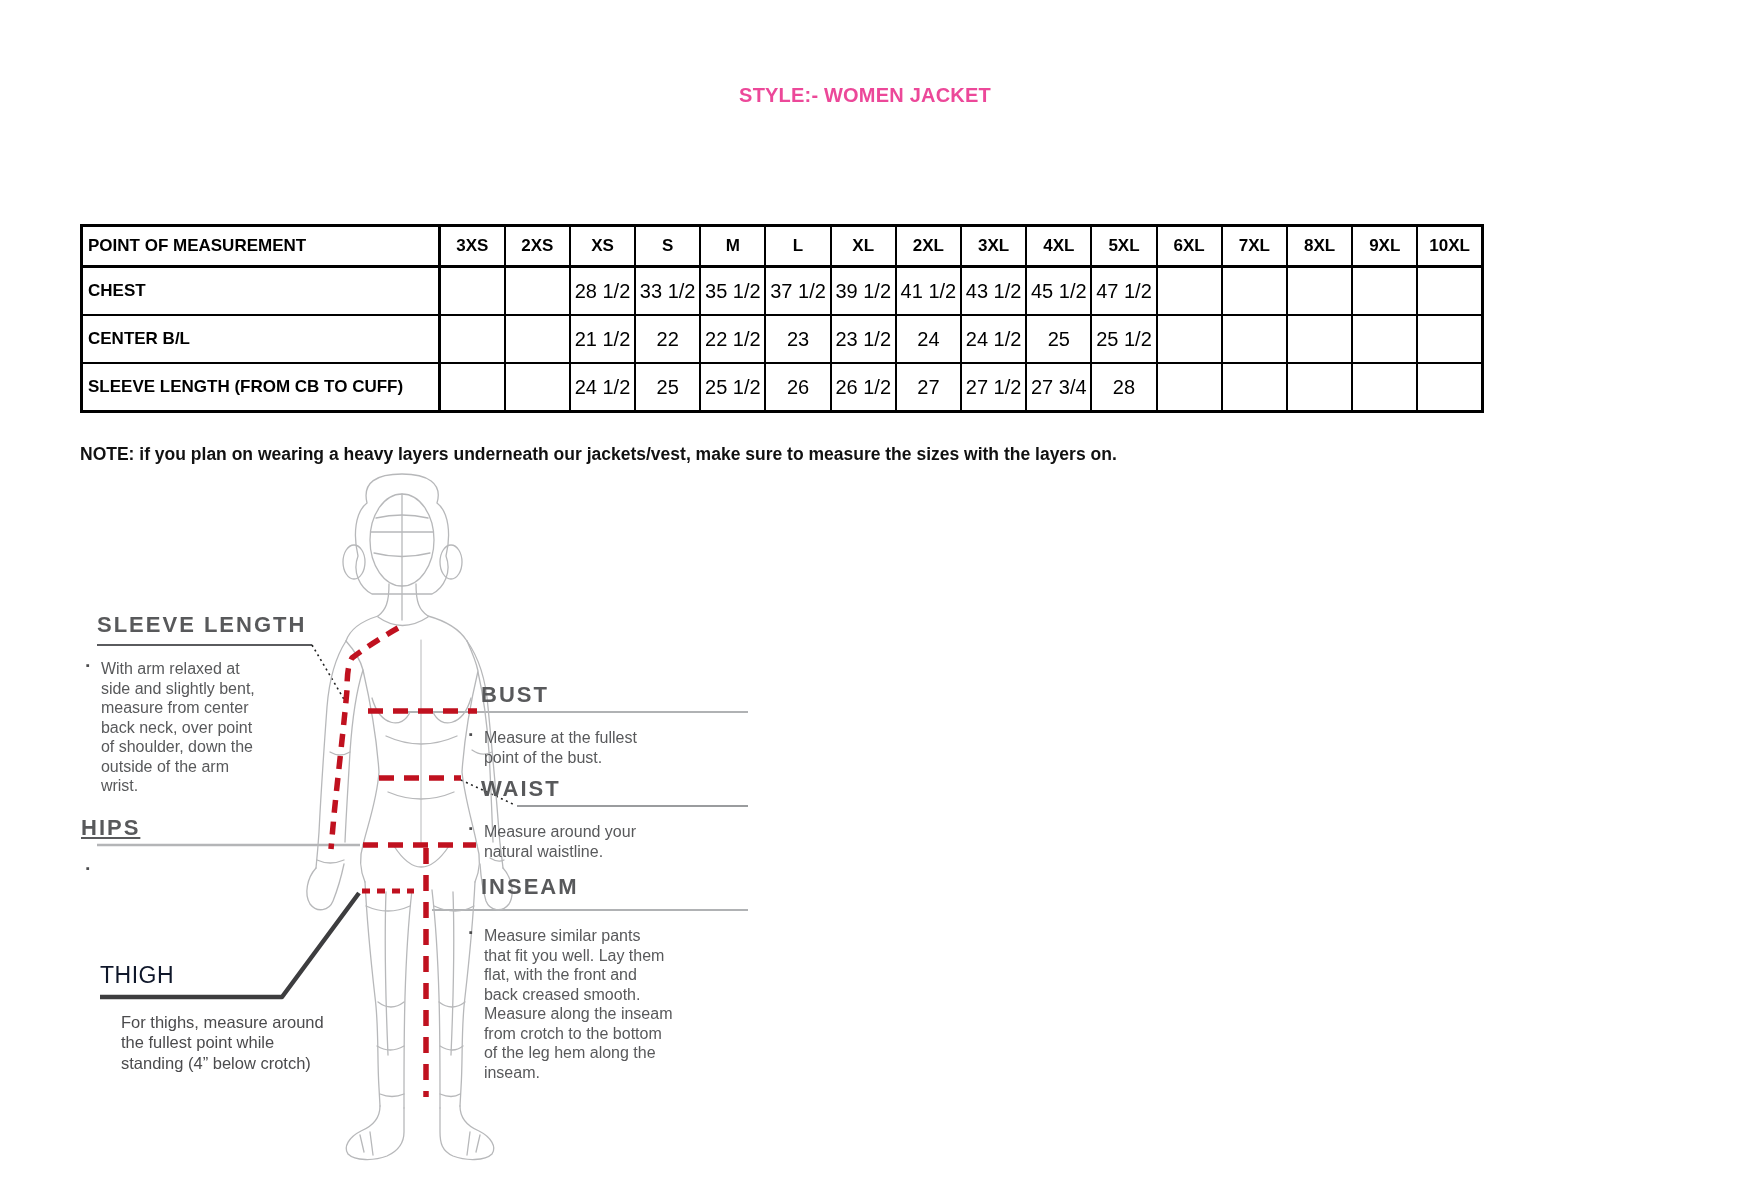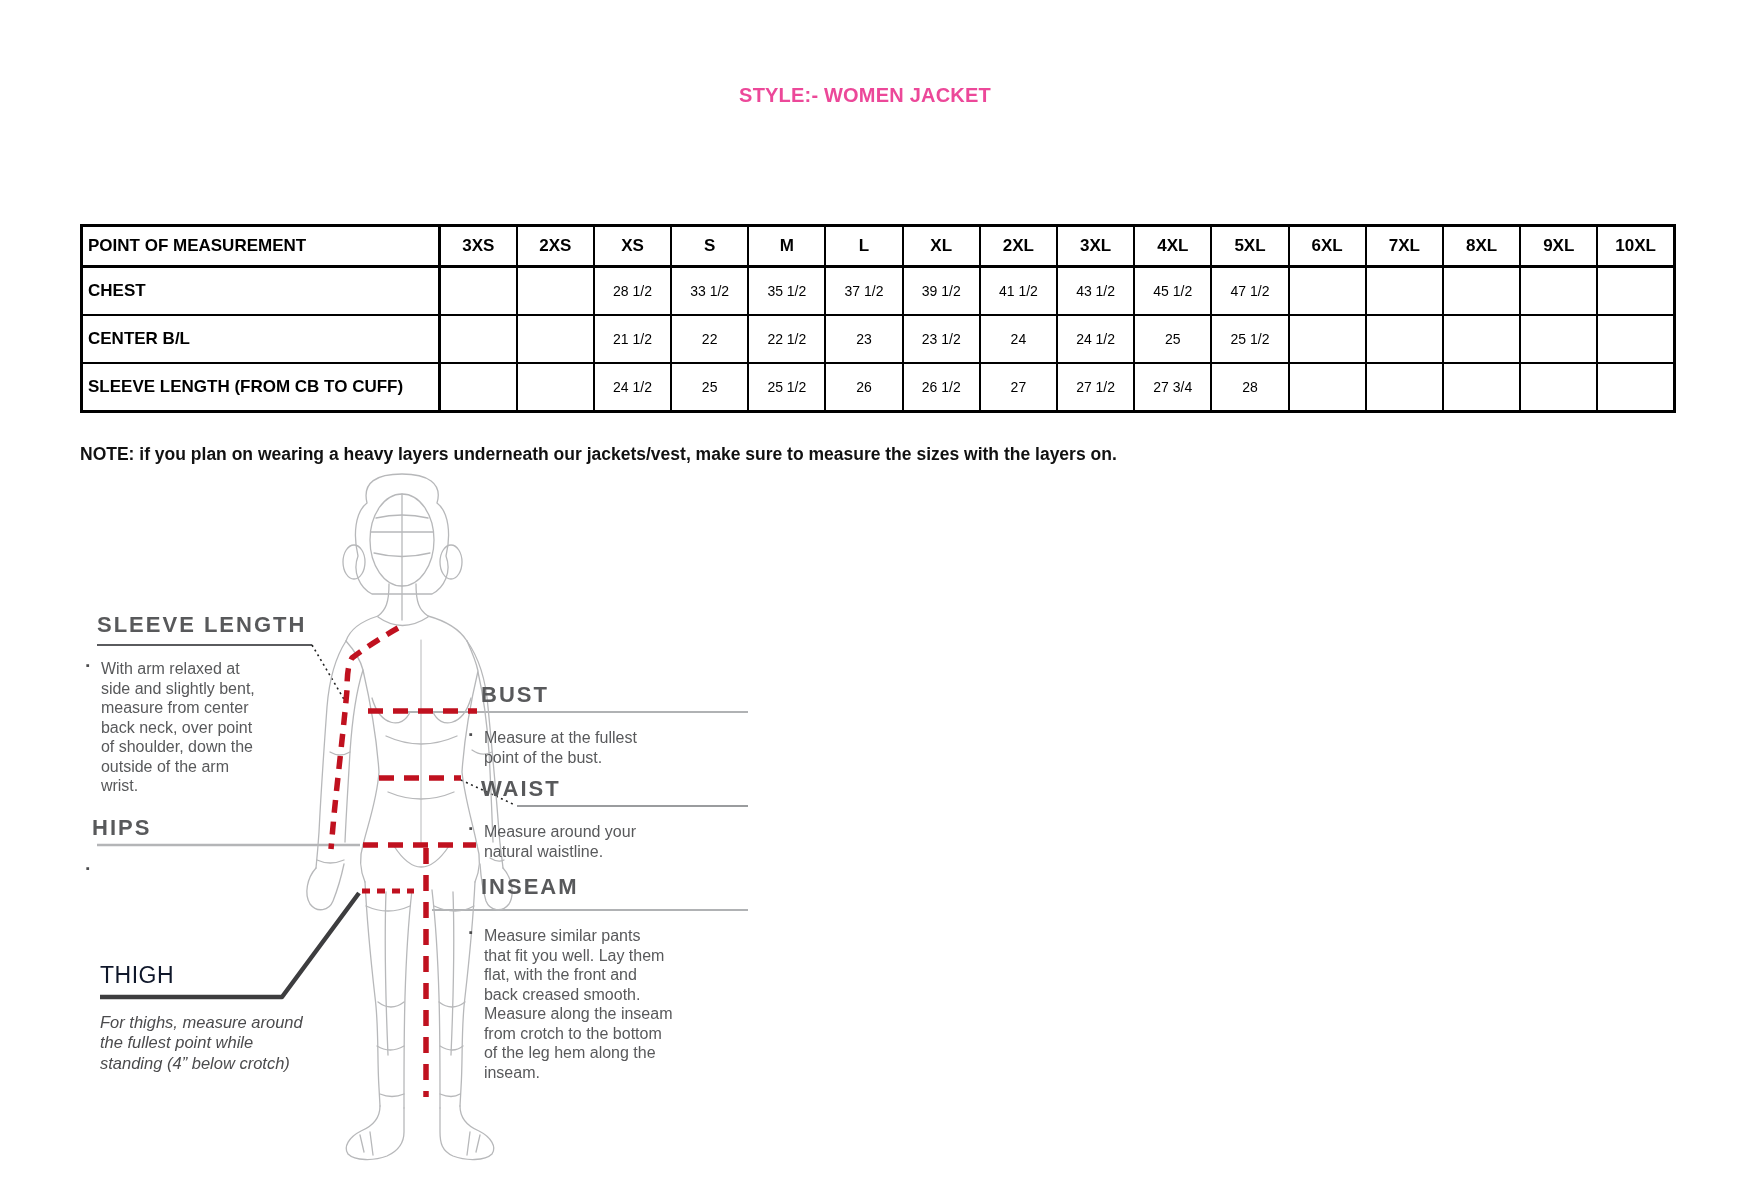--- a/index.html
+++ b/index.html
@@ -7,29 +7,29 @@
     width:1757px;height:1200px;position:relative;background:#ffffff;
     font-family:"Liberation Sans",sans-serif;color:#000;overflow:hidden;
   }
   
   .doc-title{
     position:absolute;left:0;top:84px;width:1730px;text-align:center;
     font-size:20px;font-weight:700;letter-spacing:0.2px;color:#ec4899;
   }
   
   .size-table{
-    position:absolute;left:80px;top:224px;width:1596px;
+    position:absolute;left:80px;top:224px;width:1404px;
     border-collapse:collapse;table-layout:fixed;border:3px solid #000;
   }
   .size-table th,.size-table td{
     border:2px solid #000;text-align:center;vertical-align:middle;
     padding:0;overflow:hidden;white-space:nowrap;
   }
   .size-table thead th{height:38px;font-size:17px;font-weight:700;border-bottom-width:3px;}
-  .size-table tbody td{height:46px;font-size:14px;font-weight:400;}
+  .size-table tbody td{height:46px;font-size:20px;font-weight:400;}
   .size-table .lbl{text-align:left;padding-left:5px;font-weight:700;font-size:17px;border-right-width:3px;}
   
   .note-line{
     position:absolute;left:80px;top:444px;font-size:17.5px;font-weight:700;color:#111;
   }
   
   .diagram-svg{position:absolute;left:0;top:460px;}
   .guide-heading{
     position:absolute;font-size:22px;font-weight:700;letter-spacing:2px;
     color:#58595b;white-space:nowrap;
@@ -219,27 +219,27 @@
   <span class="bullet">▪</span>
   <p>With arm relaxed at
 side and slightly bent,
 measure from center
 back neck, over point
 of shoulder, down the
 outside of the arm
 wrist.</p>
 </div>
 
-<div class="guide-heading" style="left:92px;top:815px;">HIPS</div>
+<div class="guide-heading" style="left:81px;top:815px;text-decoration:underline;">HIPS</div>
 <div class="guide-body" style="left:86px;top:858px;width:210px;">
   <span class="bullet">▪</span>
 </div>
 
 <div class="guide-heading alt" style="left:100px;top:962px;">THIGH</div>
-<div class="guide-body alt" style="left:96px;top:1008px;width:230px;font-style:italic;">
+<div class="guide-body alt" style="left:117px;top:1008px;width:230px;">
   <p>For thighs, measure around
 the fullest point while
 standing (4” below crotch)</p>
 </div>
 
 <div class="guide-heading" style="left:481px;top:682px;">BUST</div>
 <div class="guide-body" style="left:469px;top:724px;width:220px;">
   <span class="bullet">▪</span>
   <p>Measure at the fullest
 point of the bust.</p>

